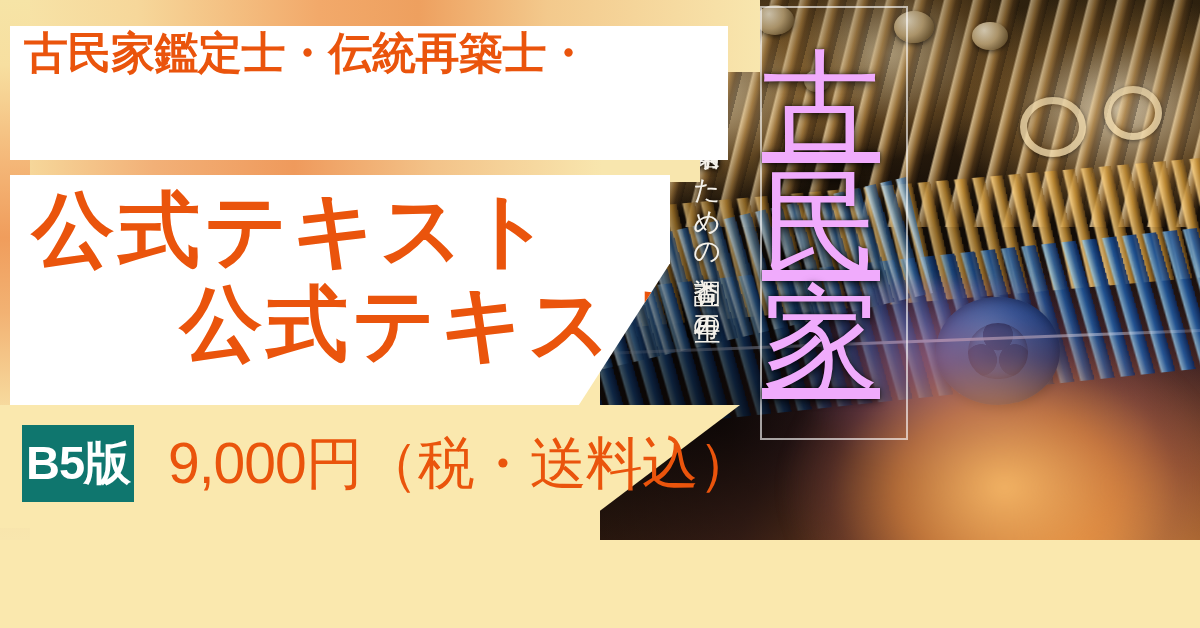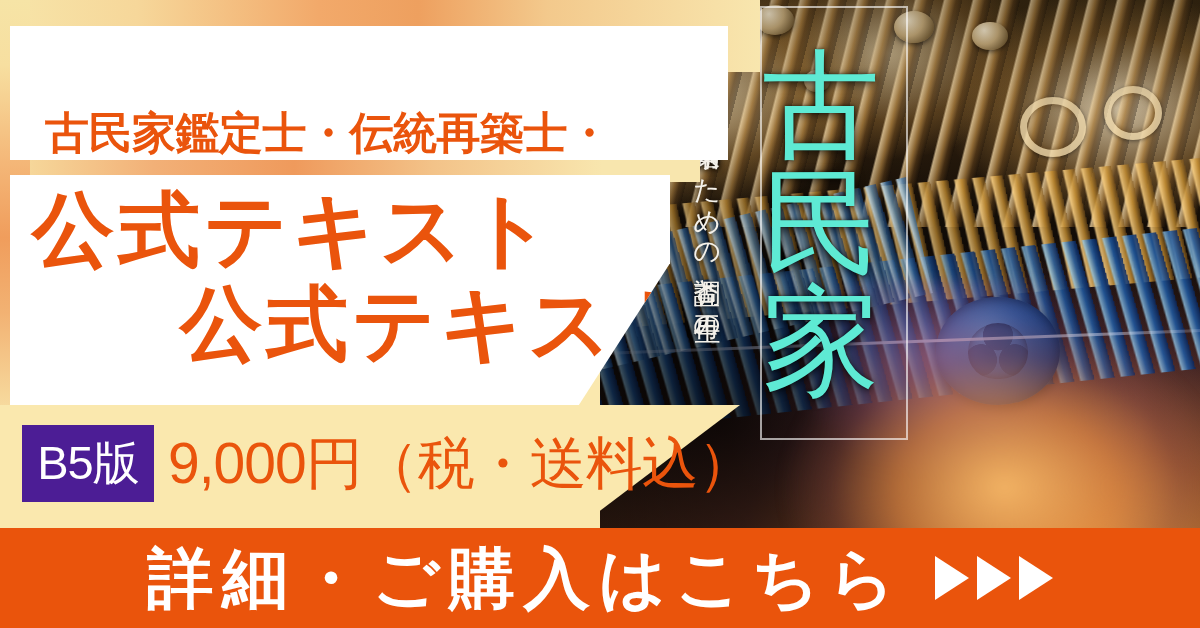--- a/index.html
+++ b/index.html
@@ -118,26 +118,27 @@
     border:2px solid rgba(255,255,255,.62);
   }
   .cover-title{
     position:absolute;
     left:162px; top:10px;
     width:144px; height:430px;
     display:flex;
     flex-direction:column;
     align-items:center;
     justify-content:space-evenly;
-    color:#5eead4;
+    color:#f0abfc;
     font-family:"Liberation Serif","DejaVu Serif",serif;
     font-size:118px;
     line-height:1;
     text-shadow:0 2px 10px rgba(0,0,0,.75), 0 0 3px rgba(0,0,0,.55);
     letter-spacing:0;
+    text-decoration:underline;
   }
   .cover-sub{
     position:absolute;
     left:88px; top:52px;
     width:34px; height:560px;
     writing-mode:vertical-rl;
     text-orientation:upright;
     color:#f4f1ea;
     font-family:"Liberation Serif","DejaVu Serif",serif;
     font-size:27px;
@@ -166,22 +167,21 @@
   }
 
   
   .panel-quals{
     position:absolute;
     left:10px; top:26px;
     width:718px; height:134px;
     background:#ffffff;
     display:flex;
     flex-direction:column;
-    justify-content:flex-end;
-    padding-left:21px;
+    justify-content:flex-start;
   }
   .quals-line{
     color:#ea540c;
     font-size:44px;
     font-weight:700;
     line-height:1.22;
     letter-spacing:-0.5px;
     padding-left:14px;
     white-space:nowrap;
   }
@@ -217,25 +217,25 @@
   .price-band{
     position:absolute;
     left:0; top:405px;
     width:740px; height:123px;
     background:#fae8ae;
     clip-path:polygon(0 0, 100% 0, 78% 100%, 0 100%);
   }
   .badge-size{
     position:absolute;
     left:22px; top:425px;
-    width:132px; height:77px;
-    background:#4c1d95;
+    width:112px; height:77px;
+    background:#0f766e;
     color:#ffffff;
     font-size:47px;
-    font-weight:400;
+    font-weight:700;
     display:flex;
     align-items:center;
     justify-content:center;
     letter-spacing:-1px;
   }
   .price-text{
     position:absolute;
     left:168px; top:428px;
     color:#ea540c;
     font-size:57px;
@@ -322,22 +322,14 @@
 
   <div class="panel-head">
     <div class="head-l1">公式テキスト</div>
     <div class="head-l2">公式テキスト</div>
   </div>
 
   <div class="price-band"></div>
   <div class="badge-size">B5版</div>
   <div class="price-text">9,000円（税・送料込）</div>
 
-  <div class="cta-bar">
-    <span class="cta-text">詳細・ご購入はこちら</span>
-    <span class="cta-arrows">
-      <span class="arrow"></span>
-      <span class="arrow"></span>
-      <span class="arrow"></span>
-    </span>
-  </div>
 
 </div>
 
 </body></html>

